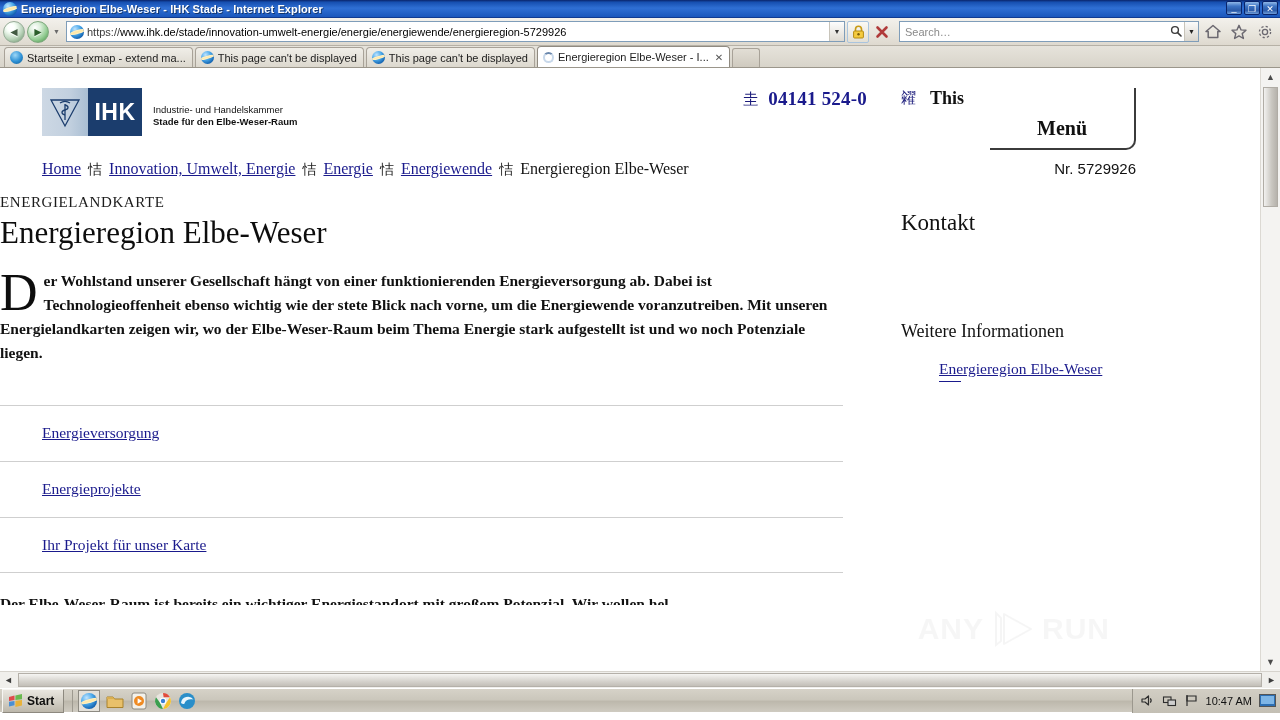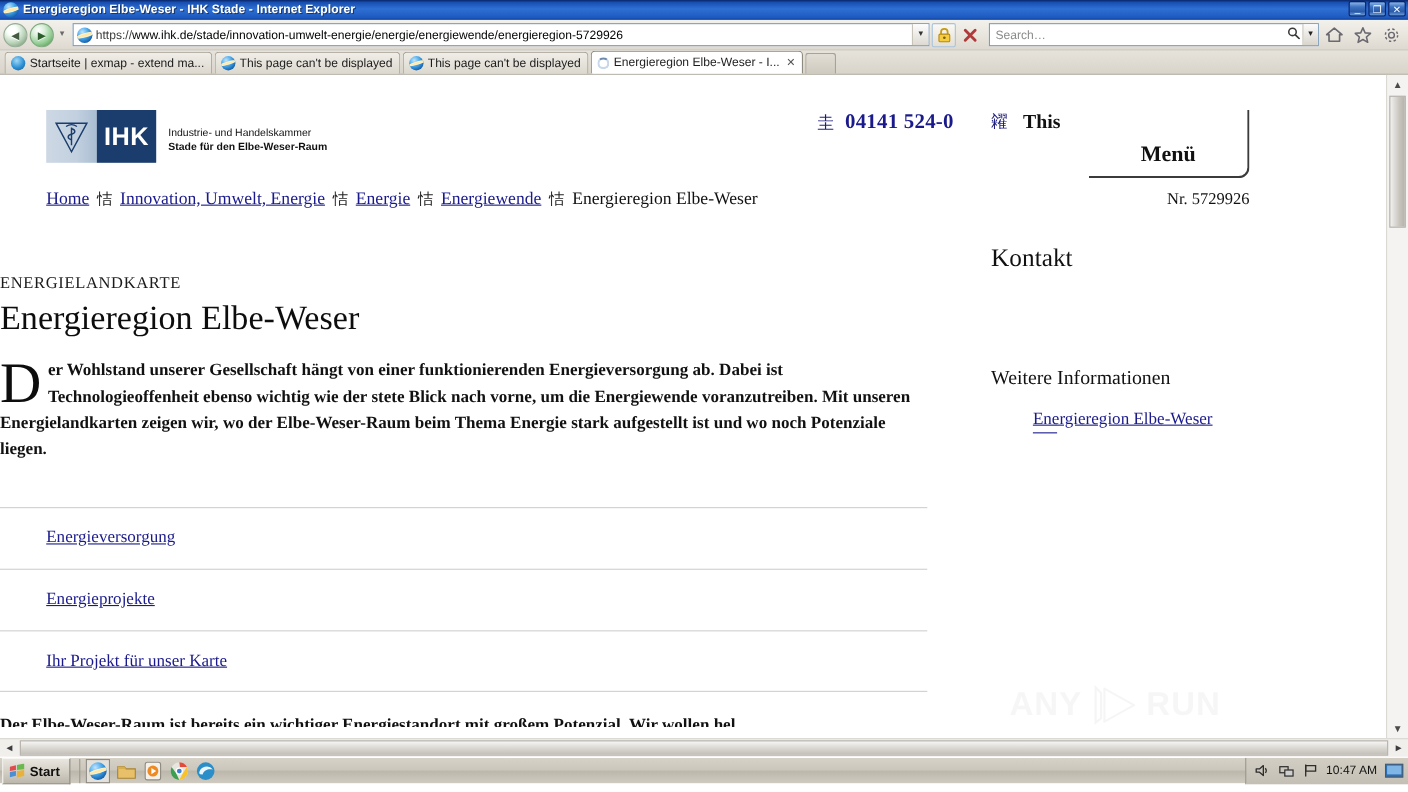--- a/index.html
+++ b/index.html
@@ -168,21 +168,21 @@
   }
 
   
   #page-viewport {
     position: relative;
     width: 1280px; height: 603px;
     background: #fff;
     overflow: hidden;
   }
   #page-canvas {
-    position: absolute; left: 0; top: 12px;
+    position: absolute; left: 0; top: 0;
     width: 1156px; height: 603px;
     overflow: hidden;
   }
 
   
   #site-header {
     display: flex; align-items: flex-start;
     padding: 20px 20px 0 42px;
     height: 92px;
   }
@@ -246,34 +246,33 @@
     font-family: "Liberation Serif", serif; font-size: 16px;
   }
   #breadcrumb a {
     color: #1a1a8c; text-decoration: underline; white-space: nowrap;
   }
   #breadcrumb .crumb-sep {
     font-family: "DejaVu Sans", sans-serif; font-size: 14px; color: #222;
   }
   #breadcrumb .crumb-current { color: #111; white-space: nowrap; }
   #breadcrumb-nr {
-    margin-left: auto; font-family: Liberation Serif, serif;
+    margin-left: auto; font-family: Liberation Sans, sans-serif;
     font-size: 15px; color: #111; white-space: nowrap;
   }
 
   
   #content-row { display: flex; padding: 0 20px 0 0; }
   #main-col { width: 845px; flex: none; padding-left: 0; }
   #side-col { flex: 1 1 auto; padding-left: 56px; }
 
   #kicker {
     font-family: "Liberation Serif", serif;
     font-size: 15px; color: #1b1b1b; letter-spacing: .6px;
     padding: 0 0 4px 0;
-    margin-top: 44px;
   }
   #page-title {
     font-family: "Liberation Serif", serif;
     font-size: 31px; color: #0d0d0d; font-weight: normal;
     line-height: 1.15; padding-bottom: 18px;
   }
   #intro-paragraph {
     font-family: "Liberation Serif", serif;
     font-weight: bold; font-size: 15.5px; line-height: 24px;
     color: #111; width: 830px;

